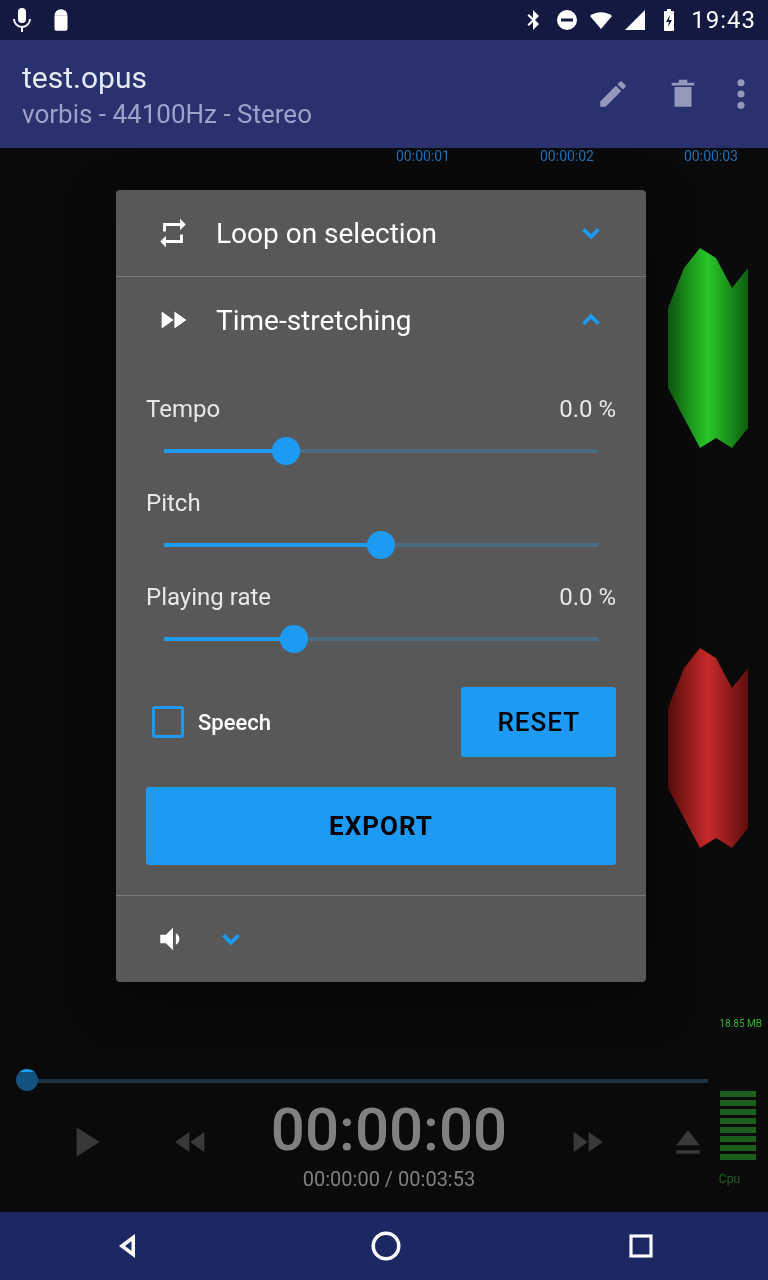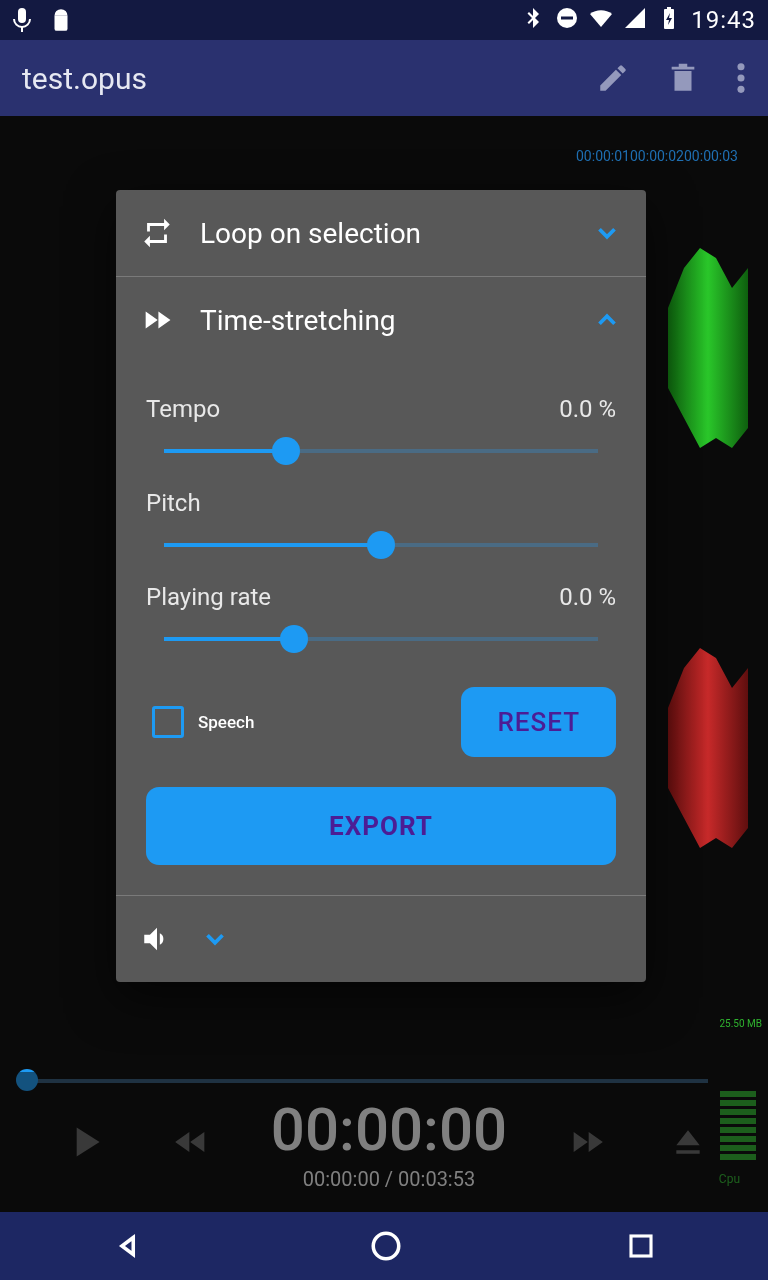--- a/index.html
+++ b/index.html
@@ -1,61 +1,61 @@
 <!DOCTYPE html>
 <html><head>
 <meta charset="utf-8">
 <style>
   * { margin: 0; padding: 0; box-sizing: border-box; font-family: Roboto, -apple-system, sans-serif; }
   body { width: 768px; height: 1280px; background: #0a0a0a; overflow: hidden; position: relative; }
 
   
   .status-bar { height: 40px; background: #131941; display: flex; align-items: center; justify-content: space-between; padding: 0 12px; color: #fff; font-size: 24px; }
   .status-left { display: flex; gap: 16px; align-items: center; }
-  .status-right { display: flex; gap: 10px; }
+  .status-right { display: flex; gap: 10px; align-items: center; }
   .status-right svg { width: 24px; height: 24px; }
   .clock { font-weight: 400; letter-spacing: 1px; }
 
   
-  .app-bar { height: 76px; background: #2a316f; display: flex; align-items: center; padding: 0 22px; color: #b8bcd6; }
+  .app-bar { height: 108px; background: #2a316f; display: flex; align-items: center; padding: 0 22px; color: #b8bcd6; }
   .app-title-block { flex: 1; }
   .app-title { font-size: 30px; color: #e6e8f2; font-weight: 400; }
   .app-subtitle { font-size: 26px; color: #9ca2c9; margin-top: 4px; }
   .app-actions { display: flex; gap: 36px; align-items: center; opacity: 0.75; }
 
   
   .waveform-bg { position: absolute; top: 148px; left: 0; right: 0; bottom: 90px; background: #0a0a0a; z-index: 0; }
-  .ruler { height: 24px; display: flex; justify-content: flex-end; padding-right: 30px; font-size: 14px; color: #1f6fb2; }
+  .ruler { height: 24px; display: flex; justify-content: flex-end; gap: 90px; padding-right: 30px; font-size: 14px; color: #1f6fb2; }
   .wave-green { position: absolute; right: 20px; top: 100px; width: 80px; height: 200px; background: linear-gradient(90deg, #0f6e0f 0%, #2fe82f 50%, #0f6e0f 100%); opacity: 0.85; clip-path: polygon(0 30%, 20% 10%, 40% 0, 60% 5%, 80% 20%, 100% 10%, 100% 90%, 80% 100%, 60% 95%, 40% 100%, 20% 85%, 0 70%); }
   .wave-red { position: absolute; right: 20px; top: 500px; width: 80px; height: 200px; background: linear-gradient(90deg, #6e0f0f 0%, #e82f2f 50%, #6e0f0f 100%); opacity: 0.85; clip-path: polygon(0 30%, 20% 10%, 40% 0, 60% 5%, 80% 20%, 100% 10%, 100% 90%, 80% 100%, 60% 95%, 40% 100%, 20% 85%, 0 70%); }
   .mem-label { position: absolute; right: 6px; top: 870px; font-size: 10px; color: #2fb32f; }
   .cpu-label { position: absolute; right: 28px; bottom: 4px; font-size: 12px; color: #2fb32f; }
   .cpu-bars { position: absolute; right: 12px; bottom: 30px; display: flex; flex-direction: column-reverse; gap: 3px; }
   .cpu-bars span { width: 36px; height: 6px; background: #2fb32f; }
 
   
   .panel { position: absolute; left: 116px; top: 190px; width: 530px; background: #585858; border-radius: 4px; box-shadow: 0 16px 48px rgba(0,0,0,0.6); z-index: 10; }
   .panel-section { border-bottom: 1px solid #7a7a7a; }
   .panel-section:last-child { border-bottom: none; }
-  .section-header { display: flex; align-items: center; padding: 26px 24px; gap: 26px; }
+  .section-header { display: flex; align-items: center; padding: 26px 40px; gap: 26px; }
   .section-header svg { flex-shrink: 0; }
   .section-title { flex: 1; font-size: 28px; color: #fff; }
   .chevron { color: #1d9af3; }
   .section-body { padding: 8px 30px 30px; }
   .slider-group { margin-top: 24px; }
   .slider-labels { display: flex; justify-content: space-between; font-size: 24px; color: #e8e8e8; margin-bottom: 14px; }
   .slider { position: relative; height: 28px; margin: 0 18px; }
   .slider-track { position: absolute; top: 50%; left: 0; right: 0; height: 4px; background: #4a6b84; transform: translateY(-50%); }
   .slider-fill { position: absolute; top: 50%; left: 0; height: 4px; background: #1d9af3; transform: translateY(-50%); }
   .slider-thumb { position: absolute; top: 50%; width: 28px; height: 28px; background: #1d9af3; border-radius: 50%; transform: translate(-50%, -50%); }
   .row-controls { display: flex; align-items: center; justify-content: space-between; margin-top: 34px; }
   .checkbox-wrap { display: flex; align-items: center; gap: 14px; margin-left: 6px; }
   .checkbox { width: 32px; height: 32px; border: 3px solid #1d9af3; border-radius: 3px; }
-  .checkbox-label { font-size: 17px; color: #fff; font-weight: 500; }
-  .btn { background: #1d9af3; color: #4c1d95; font-size: 26px; font-weight: 500; border: none; padding: 20px 36px; border-radius: 13px; letter-spacing: 1px; }
+  .checkbox-label { font-size: 22px; color: #fff; font-weight: 500; }
+  .btn { background: #1d9af3; color: #000000; font-size: 26px; font-weight: 500; border: none; padding: 20px 36px; border-radius: 3px; letter-spacing: 1px; }
   .btn-wide { display: block; width: 100%; margin-top: 30px; padding: 24px; font-weight: bold; }
 
   
   .transport { position: absolute; bottom: 68px; left: 0; right: 0; height: 140px; display: flex; align-items: center; justify-content: space-around; padding: 0 30px; background: rgba(10,10,10,0.5); }
   .playhead-bar { position: absolute; bottom: 197px; left: 20px; right: 60px; height: 4px; background: #355a7a; }
   .playhead-thumb { position: absolute; bottom: 189px; left: 16px; width: 22px; height: 22px; background: #1d9af3; border-radius: 50%; }
   .time-block { text-align: center; color: #808080; }
   .time-main { font-size: 60px; font-weight: 500; }
   .time-sub { font-size: 20px; margin-top: 2px; }
   .transport svg { opacity: 0.4; }
@@ -99,20 +99,21 @@
         <rect x="10" y="1" width="4" height="3"></rect>
         <path d="M13 7l-4 7h3l-1 5 4-7h-3l1-5z" fill="#131941"></path>
       </svg>
     <span class="clock">19:43</span>
   </div>
 </div>
 
 <div class="app-bar">
   <div class="app-title-block">
     <div class="app-title">test.opus</div>
+    <div class="app-subtitle">vorbis - 44100Hz - Stereo</div>
   </div>
   <div class="app-actions">
     <svg width="34" height="34" viewBox="0 0 24 24" fill="#b8bcd6">
         <path d="M3 17.25V21h3.75L17.81 9.94l-3.75-3.75L3 17.25zM20.71 7.04a1 1 0 000-1.41l-2.34-2.34a1 1 0 00-1.41 0l-1.83 1.83 3.75 3.75 1.83-1.83z"></path>
       </svg>
     <svg width="34" height="34" viewBox="0 0 24 24" fill="#b8bcd6">
         <path d="M6 7h12v14H6zM4 4h16v2H4zm5-2h6v2H9z"></path>
       </svg>
     <svg width="10" height="34" viewBox="0 0 6 24" fill="#b8bcd6">
         <circle cx="3" cy="4" r="2.5"></circle>
@@ -123,21 +124,21 @@
 </div>
 
 <div class="waveform-bg">
   <div class="ruler">
     <span>00:00:01</span>
       <span>00:00:02</span>
       <span>00:00:03</span>
   </div>
   <div class="wave-green"></div>
   <div class="wave-red"></div>
-  <div class="mem-label">25.50 MB</div>
+  <div class="mem-label">18.85 MB</div>
   <div class="cpu-bars">
     <span></span>
       <span></span>
       <span></span>
       <span></span>
       <span></span>
       <span></span>
       <span></span>
       <span></span>
   </div>

